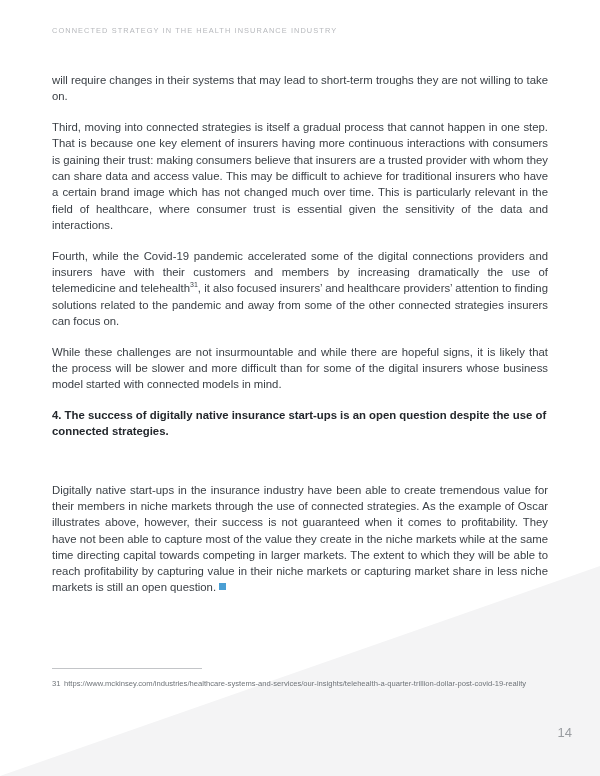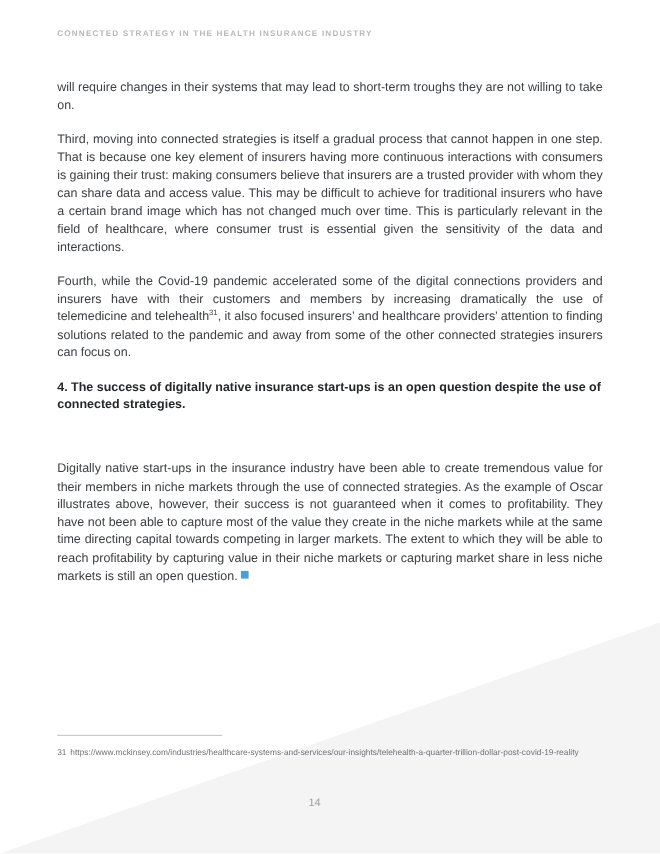--- a/index.html
+++ b/index.html
@@ -34,21 +34,21 @@
     position: relative;
     z-index: 1;
   }
   .running-head {
     position: absolute;
     left: 52px;
     top: 26px;
     font-size: 7.4px;
     letter-spacing: 1.08px;
     color: #b6b8bc;
-    font-weight: 700;
+    font-weight: 400;
     white-space: nowrap;
   }
   .body-col {
     position: absolute;
     left: 52px;
     top: 72px;
     width: 496px;
   }
   p.para {
     margin: 0 0 14.5px 0;
@@ -105,22 +105,22 @@
     letter-spacing: 0.01px;
   }
   .footnote-num {
     margin-right: 3.5px;
   }
   .folio {
     position: absolute;
     left: 0;
     top: 725px;
     width: 572px;
-    text-align: center;
-    font-size: 10px;
+    text-align: right;
+    font-size: 13px;
     color: #9a9da1;
   }
 </style>
 </head>
 <body>
 
 <div class="page">
 
   <svg class="corner-wedge" viewBox="0 0 600 776" preserveAspectRatio="none" xmlns="http://www.w3.org/2000/svg">
     <polygon points="0,776 600,776 600,566 0,776" fill="#f4f4f5"></polygon>
@@ -131,20 +131,21 @@
     <div class="running-head">CONNECTED STRATEGY IN THE HEALTH INSURANCE INDUSTRY</div>
 
     <div class="body-col">
 
       <p class="para">will require  changes in their systems that may lead to short-term troughs they are not willing to take on.</p>
 
       <p class="para">Third, moving into connected strategies is itself a gradual process that cannot happen in one step. That is because one key element of insurers having more continuous interactions with consumers is gaining their trust: making consumers believe that insurers are a trusted provider with whom they can share data and access value. This may be difficult to achieve for traditional insurers who have a certain brand image which has not changed much over time. This is particularly relevant in the field of healthcare, where consumer trust is essential given the sensitivity of the data and interactions.</p>
 
       <p class="para"><span>Fourth, while the Covid-19 pandemic accelerated some of the digital connections providers and insurers have with their customers and members by increasing dramatically the use of telemedicine and telehealth</span><sup class="fn">31</sup><span>, it also focused insurers’ and healthcare providers’ attention to finding solutions related to the pandemic and away from some of the other connected strategies insurers can focus on.</span></p>
 
+      <p class="para">While these challenges are not insurmountable and while there are hopeful signs, it is likely that the process will be slower and more difficult than for some of the digital insurers whose business model started with connected models in mind.</p>
 
       <p class="heading">4. The success of digitally native insurance start-ups is an open question despite the use of connected strategies.</p>
 
       <p class="para"><span>Digitally native start-ups in the insurance industry have been able to create tremendous value for their members in niche markets through the use of connected strategies. As the example of Oscar illustrates above, however, their success is not guaranteed when it comes to profitability. They have not been able to capture most of the value they create in the niche markets while at the same time directing capital towards competing in larger markets. The extent to which they will be able to reach profitability by capturing value in their niche markets or capturing market share in less niche markets is still an open question.</span><span class="end-mark"></span></p>
 
     </div>
 
     <div class="footnotes">
       <div class="footnote-rule"></div>
       <div class="footnote-item"><span class="footnote-num">31</span><span>https://www.mckinsey.com/industries/healthcare-systems-and-services/our-insights/telehealth-a-quarter-trillion-dollar-post-covid-19-reality</span></div>

